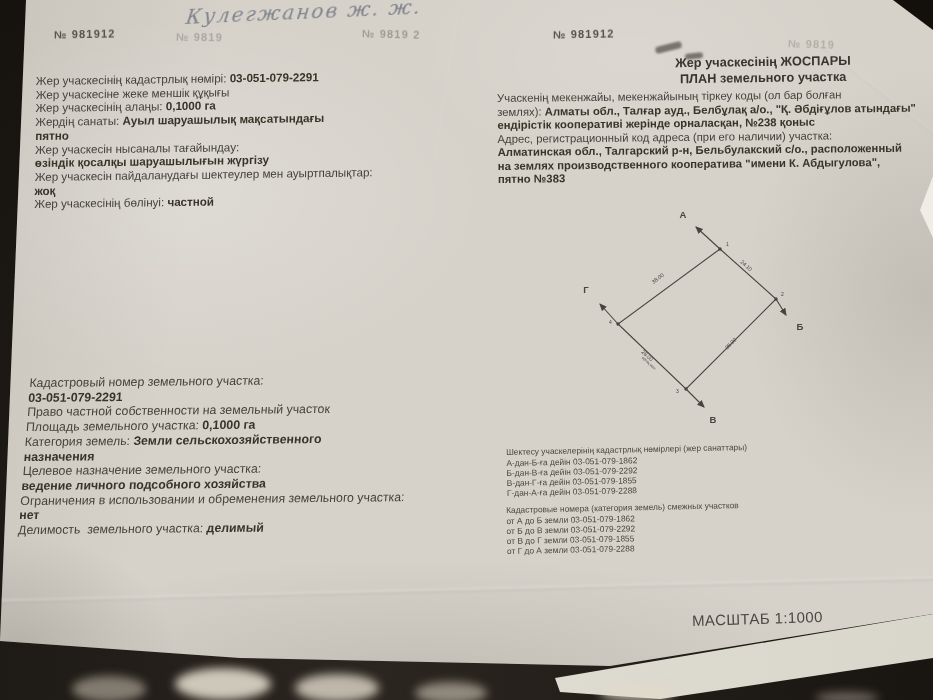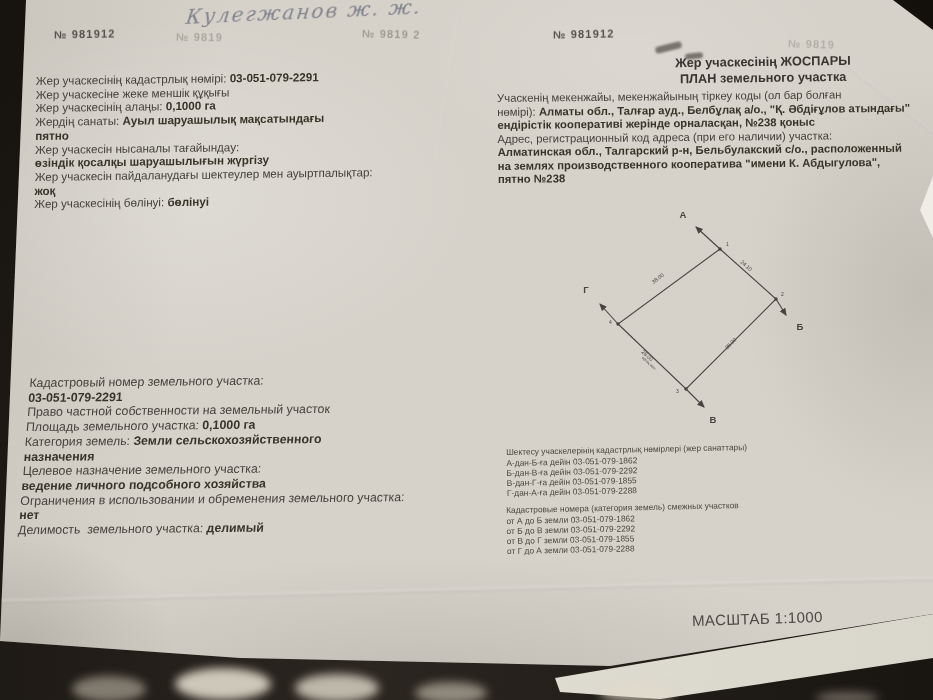--- a/index.html
+++ b/index.html
@@ -108,36 +108,36 @@
     <div class="tblock kz-block">
         <div class="tl"><span>Жер учаскесінің кадастрлық нөмірі: </span><span class="b">03-051-079-2291</span></div>
         <div class="tl"><span>Жер учаскесіне жеке меншік құқығы</span></div>
         <div class="tl"><span>Жер учаскесінің алаңы: </span><span class="b">0,1000 га</span></div>
         <div class="tl"><span>Жердің санаты: </span><span class="b">Ауыл шаруашылық мақсатындағы</span></div>
         <div class="tl"><span class="b">пятно</span></div>
         <div class="tl"><span>Жер учаскесін нысаналы тағайындау:</span></div>
         <div class="tl"><span class="b">өзіндік қосалқы шаруашылығын жүргізу</span></div>
         <div class="tl"><span>Жер учаскесін пайдаланудағы шектеулер мен ауыртпалықтар:</span></div>
         <div class="tl"><span class="b">жоқ</span></div>
-        <div class="tl"><span>Жер учаскесінің бөлінуі: </span><span class="b">бөлінуі</span></div>
+        <div class="tl"><span>Жер учаскесінің бөлінуі: </span><span class="b">частной</span></div>
       </div>
 
     <div class="tblock title-block">
       <div>Жер учаскесінің ЖОСПАРЫ</div>
       <div>ПЛАН земельного участка</div>
     </div>
 
     <div class="tblock addr-block">
         <div class="tl"><span>Учаскенің мекенжайы, мекенжайының тіркеу коды (ол бар болған</span></div>
-        <div class="tl"><span>нөмірі): </span><span class="b">Алматы обл., Талғар ауд., Белбұлақ а/о., "Қ. Әбдіғұлов атындағы"</span></div>
+        <div class="tl"><span>землях): </span><span class="b">Алматы обл., Талғар ауд., Белбұлақ а/о., "Қ. Әбдіғұлов атындағы"</span></div>
         <div class="tl"><span class="b">ендірістік кооперативі жерінде орналасқан, №238 қоныс</span></div>
         <div class="tl"><span>Адрес, регистрационный код адреса (при его наличии) участка:</span></div>
         <div class="tl"><span class="b">Алматинская обл., Талгарский р-н, Бельбулакский с/о., расположенный</span></div>
         <div class="tl"><span class="b">на землях производственного кооператива "имени К. Абдыгулова",</span></div>
-        <div class="tl"><span class="b">пятно №238</span></div>
+        <div class="tl"><span class="b">пятно №383</span></div>
       </div>
 
     <div class="tblock ru-block">
         <div class="tl"><span>Кадастровый номер земельного участка:</span></div>
         <div class="tl"><span class="b">03-051-079-2291</span></div>
         <div class="tl"><span>Право частной собственности на земельный участок</span></div>
         <div class="tl"><span>Площадь земельного участка: </span><span class="b">0,1000 га</span></div>
         <div class="tl"><span>Категория земель: </span><span class="b">Земли сельскохозяйственного</span></div>
         <div class="tl"><span class="b">назначения</span></div>
         <div class="tl"><span>Целевое назначение земельного участка:</span></div>

